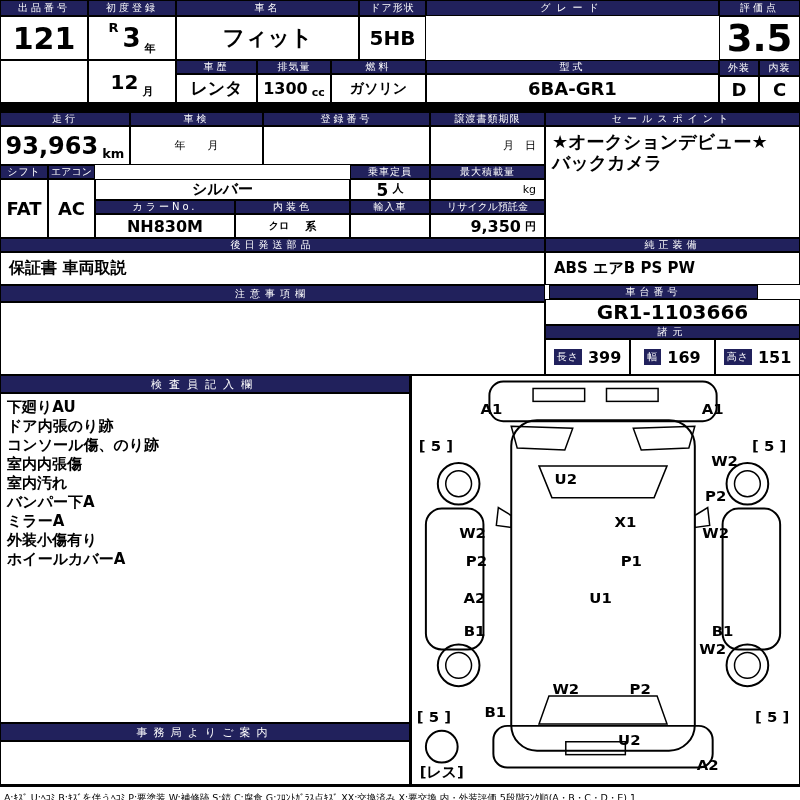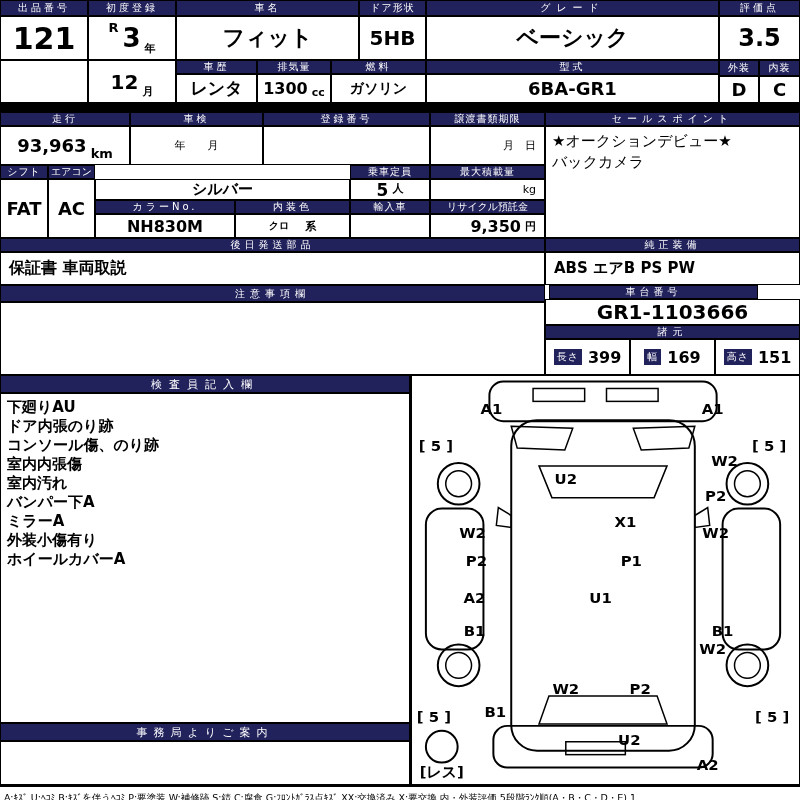--- a/index.html
+++ b/index.html
@@ -11,21 +11,21 @@
   .cell{position:absolute;box-sizing:border-box;border:1px solid #000;background:#fff;display:flex;align-items:center;justify-content:center;overflow:hidden;}
   .hdr{background:#21215c;color:#fff;font-size:10px;letter-spacing:3px;font-weight:normal;white-space:nowrap;}
   .hdr.wide{letter-spacing:6px;}
   .val{font-weight:bold;}
   .left{justify-content:flex-start;padding-left:8px;}
   .right{justify-content:flex-end;padding-right:8px;}
   .top-align{align-items:flex-start;flex-direction:column;justify-content:flex-start;padding:4px 6px;}
   .unit{font-size:11px;font-weight:bold;margin-left:4px;align-self:flex-end;margin-bottom:3px;}
   .era{font-size:13px;font-weight:bold;align-self:flex-start;margin-top:3px;margin-right:4px;}
   .blackbar{position:absolute;background:#000;}
-  .salesline{font-weight:normal;font-size:15px;line-height:21px;white-space:nowrap;text-align:right;}
+  .salesline{font-weight:bold;font-size:18px;line-height:21px;white-space:nowrap;text-align:right;}
   .inote{font-weight:bold;font-size:15px;line-height:19px;white-space:nowrap;}
   .chip{background:#21215c;color:#fff;font-size:10px;padding:1px 3px;margin-right:6px;letter-spacing:1px;}
   .legend{position:absolute;box-sizing:border-box;border-top:2px solid #000;background:#fff;
     font-size:9.5px;display:flex;align-items:center;padding-left:4px;white-space:nowrap;letter-spacing:0;}
   svg .outline{fill:none;stroke:#000;stroke-width:2;}
   svg .thin{fill:none;stroke:#000;stroke-width:1.5;}
   svg text.marker{font-family:"DejaVu Sans",sans-serif;font-weight:bold;font-size:15px;fill:#000;text-anchor:middle;}
 </style>
 </head>
 <body>
@@ -40,22 +40,21 @@
   <div class="cell hdr" style="left:719px;top:0;width:81px;height:16px">評価点</div>
 
   <div class="cell val" style="left:0;top:16px;width:88px;height:44px;font-size:30px">121</div>
   <div class="cell" style="left:88px;top:16px;width:88px;height:44px">
     <span class="era">R</span>
     <span class="val" style="font-size:26px">3</span>
     <span class="unit">年</span>
   </div>
   <div class="cell val" style="left:176px;top:16px;width:183px;height:44px;font-size:22px">フィット</div>
   <div class="cell val" style="left:359px;top:16px;width:67px;height:44px;font-size:20px">5HB</div>
-  <div class="cell val" style="left:426px;top:16px;width:293px;height:44px;font-size:22px">ベーシック</div>
-  <div class="cell val" style="left:719px;top:16px;width:81px;height:44px;font-size:24px">3.5</div>
+  <div class="cell val" style="left:719px;top:16px;width:81px;height:44px;font-size:37px">3.5</div>
 
   <div class="cell" style="left:0;top:60px;width:88px;height:43px"></div>
   <div class="cell" style="left:88px;top:60px;width:88px;height:43px">
     <span class="val" style="font-size:20px">12</span>
     <span class="unit">月</span>
   </div>
   <div class="cell hdr" style="left:176px;top:60px;width:81px;height:14px">車歴</div>
   <div class="cell val" style="left:176px;top:74px;width:81px;height:29px;font-size:17px">レンタ</div>
   <div class="cell hdr" style="left:257px;top:60px;width:74px;height:14px;letter-spacing:1px">排気量</div>
   <div class="cell" style="left:257px;top:74px;width:74px;height:29px">
@@ -68,21 +67,21 @@
   <div class="cell val" style="left:426px;top:74px;width:293px;height:29px;font-size:18px">6BA-GR1</div>
   <div class="cell hdr" style="left:719px;top:60px;width:40px;height:16px;letter-spacing:1px">外装</div>
   <div class="cell hdr" style="left:759px;top:60px;width:41px;height:16px;letter-spacing:1px">内装</div>
   <div class="cell val" style="left:719px;top:76px;width:40px;height:27px;font-size:18px">D</div>
   <div class="cell val" style="left:759px;top:76px;width:41px;height:27px;font-size:18px">C</div>
 
   <div class="blackbar" style="left:0;top:103px;width:800px;height:9px"></div>
 
   <div class="cell hdr" style="left:0;top:112px;width:130px;height:14px">走行</div>
   <div class="cell" style="left:0;top:126px;width:130px;height:39px">
-    <span class="val" style="font-size:18px">93,963</span>
+    <span class="val" style="font-size:24px">93,963</span>
     <span class="unit" style="font-size:13px">km</span>
   </div>
   <div class="cell hdr" style="left:130px;top:112px;width:133px;height:14px">車検</div>
   <div class="cell" style="left:130px;top:126px;width:133px;height:39px;font-size:11px">年　　月</div>
   <div class="cell hdr" style="left:263px;top:112px;width:167px;height:14px">登録番号</div>
   <div class="cell" style="left:263px;top:126px;width:167px;height:39px"></div>
   <div class="cell hdr" style="left:430px;top:112px;width:115px;height:14px;letter-spacing:1px">譲渡書類期限</div>
   <div class="cell right" style="left:430px;top:126px;width:115px;height:39px;font-size:11px">月　日</div>
   <div class="cell hdr" style="left:545px;top:112px;width:255px;height:14px;letter-spacing:5px">セールスポイント</div>
   <div class="cell top-align" style="left:545px;top:126px;width:255px;height:112px">

